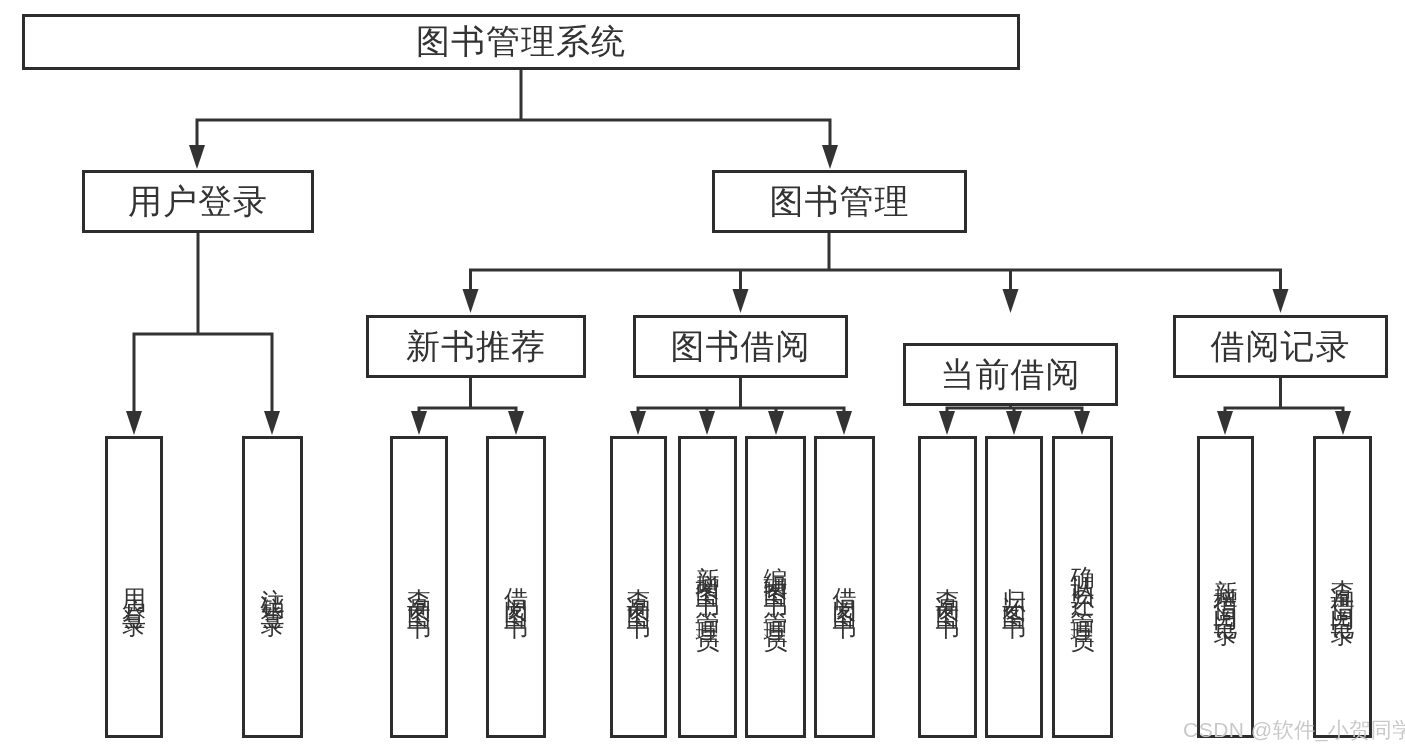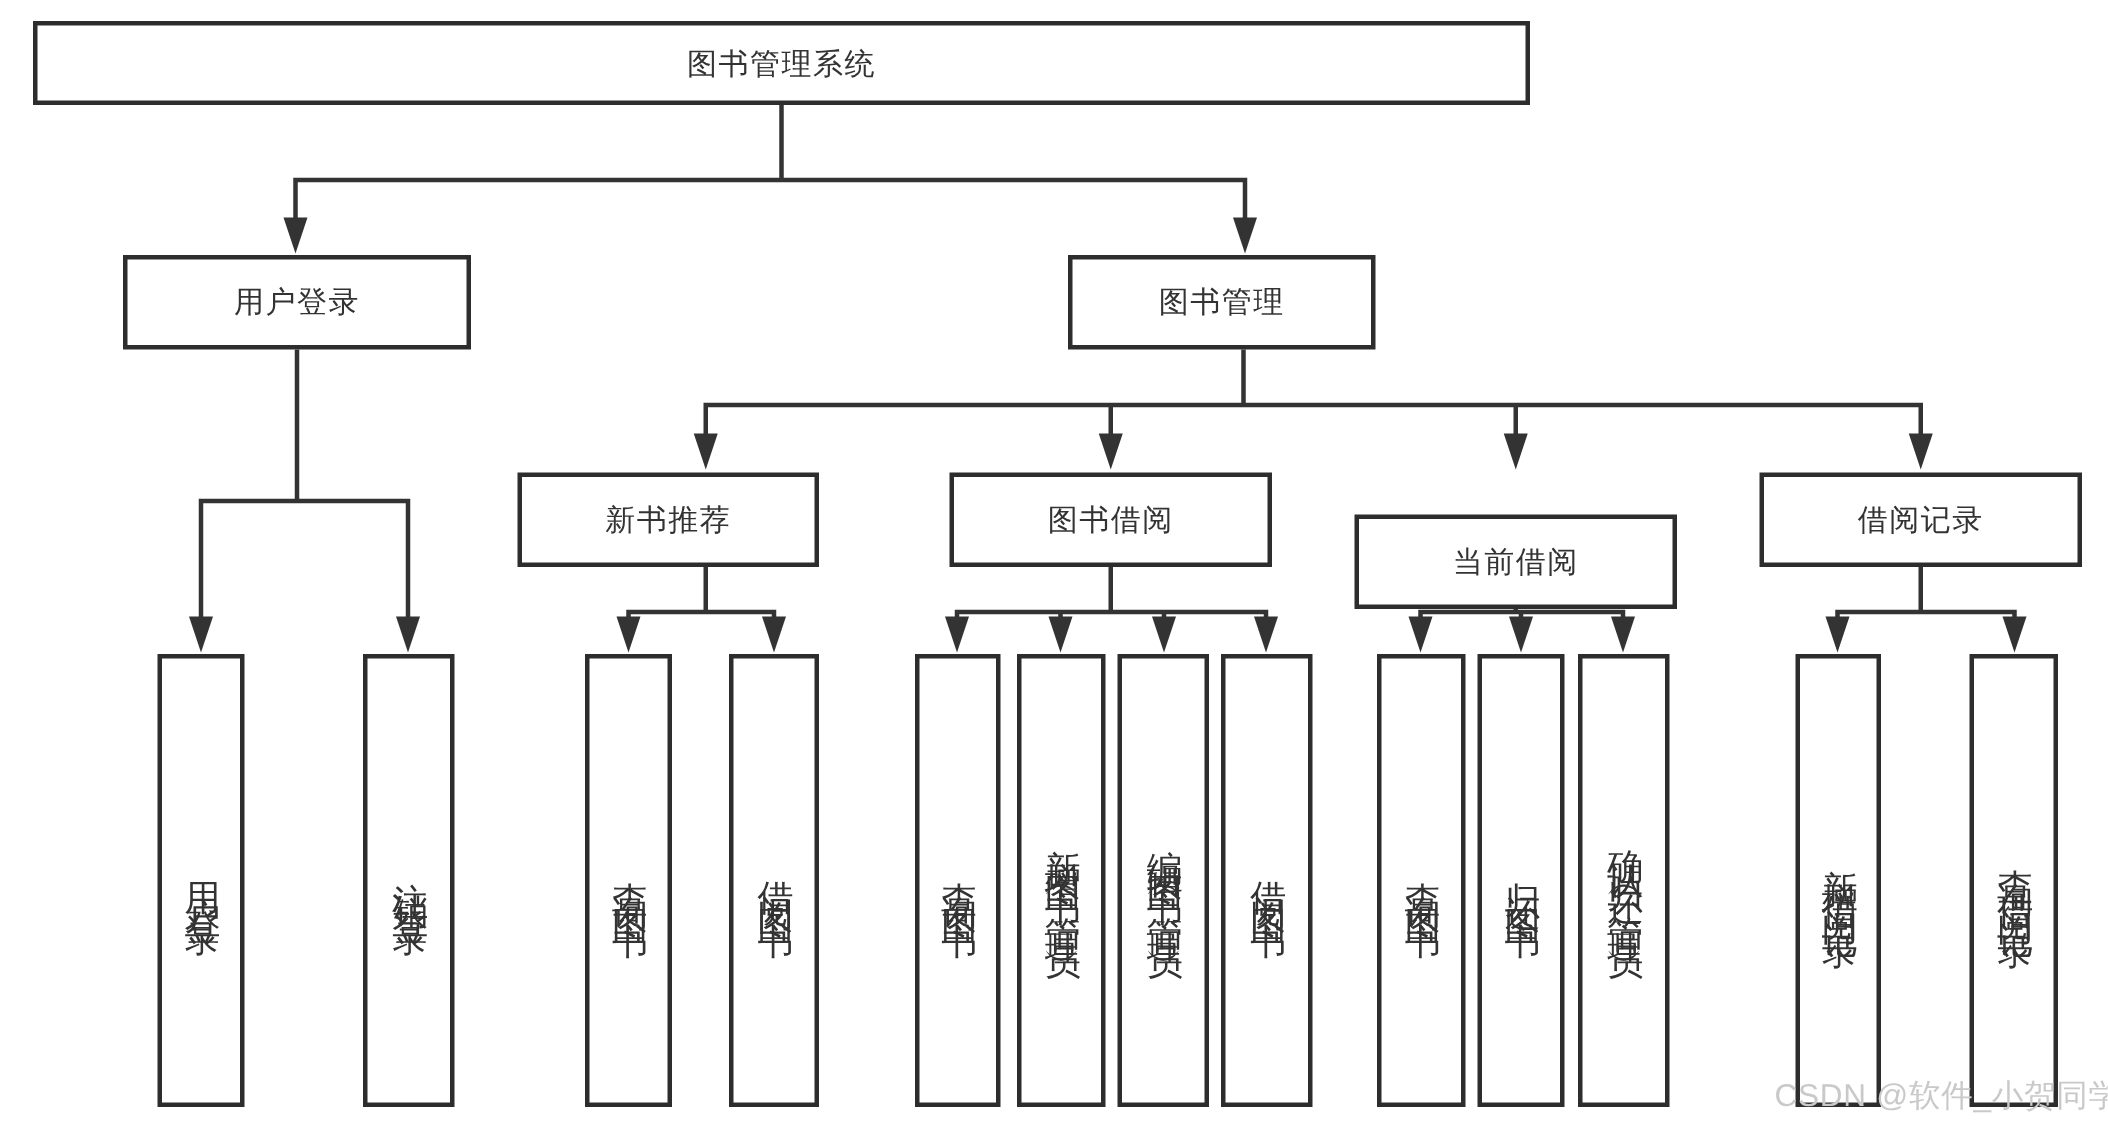--- a/index.html
+++ b/index.html
@@ -25,21 +25,21 @@
     border: 3px solid #2d2d2d;
     background: #ffffff;
     color: #333333;
     display: flex;
     align-items: center;
     justify-content: center;
     text-align: center;
   }
   .h-node {
     height: 63px;
-    font-size: 20px;
+    font-size: 34px;
     letter-spacing: 1px;
     white-space: nowrap;
   }
   .root-node {
     left: 22px; top: 14px;
     width: 998px; height: 56px;
   }
   .v-node {
     top: 436px;
     height: 302px;
@@ -101,23 +101,23 @@
       <polygon points="1006,411 1022,411 1014,435"></polygon>
       <polygon points="1074,411 1090,411 1082,435"></polygon>
       <polygon points="1217,411 1233,411 1225,435"></polygon>
       <polygon points="1335,411 1351,411 1343,435"></polygon>
     </g>
   </svg>
 
   <div class="node h-node root-node">图书管理系统</div>
 
   <div class="node h-node" style="left:82px; top:170px; width:232px;">用户登录</div>
-  <div class="node h-node" style="left:712px; top:170px; width:205px;">图书管理</div>
+  <div class="node h-node" style="left:712px; top:170px; width:255px;">图书管理</div>
 
-  <div class="node h-node" style="left:345px; top:315px; width:201px;">新书推荐</div>
+  <div class="node h-node" style="left:366px; top:315px; width:220px;">新书推荐</div>
   <div class="node h-node" style="left:633px; top:315px; width:215px;">图书借阅</div>
   <div class="node h-node" style="left:903px; top:315px; width:215px;margin-top:28px;">当前借阅</div>
   <div class="node h-node" style="left:1173px; top:315px; width:215px;">借阅记录</div>
 
   <div class="node v-node" style="left:105px; width:58px;">用户登录</div>
   <div class="node v-node" style="left:242px; width:61px;">注销登录</div>
 
   <div class="node v-node" style="left:390px; width:58px;">查询图书</div>
   <div class="node v-node" style="left:486px; width:60px;">借阅图书</div>
 

